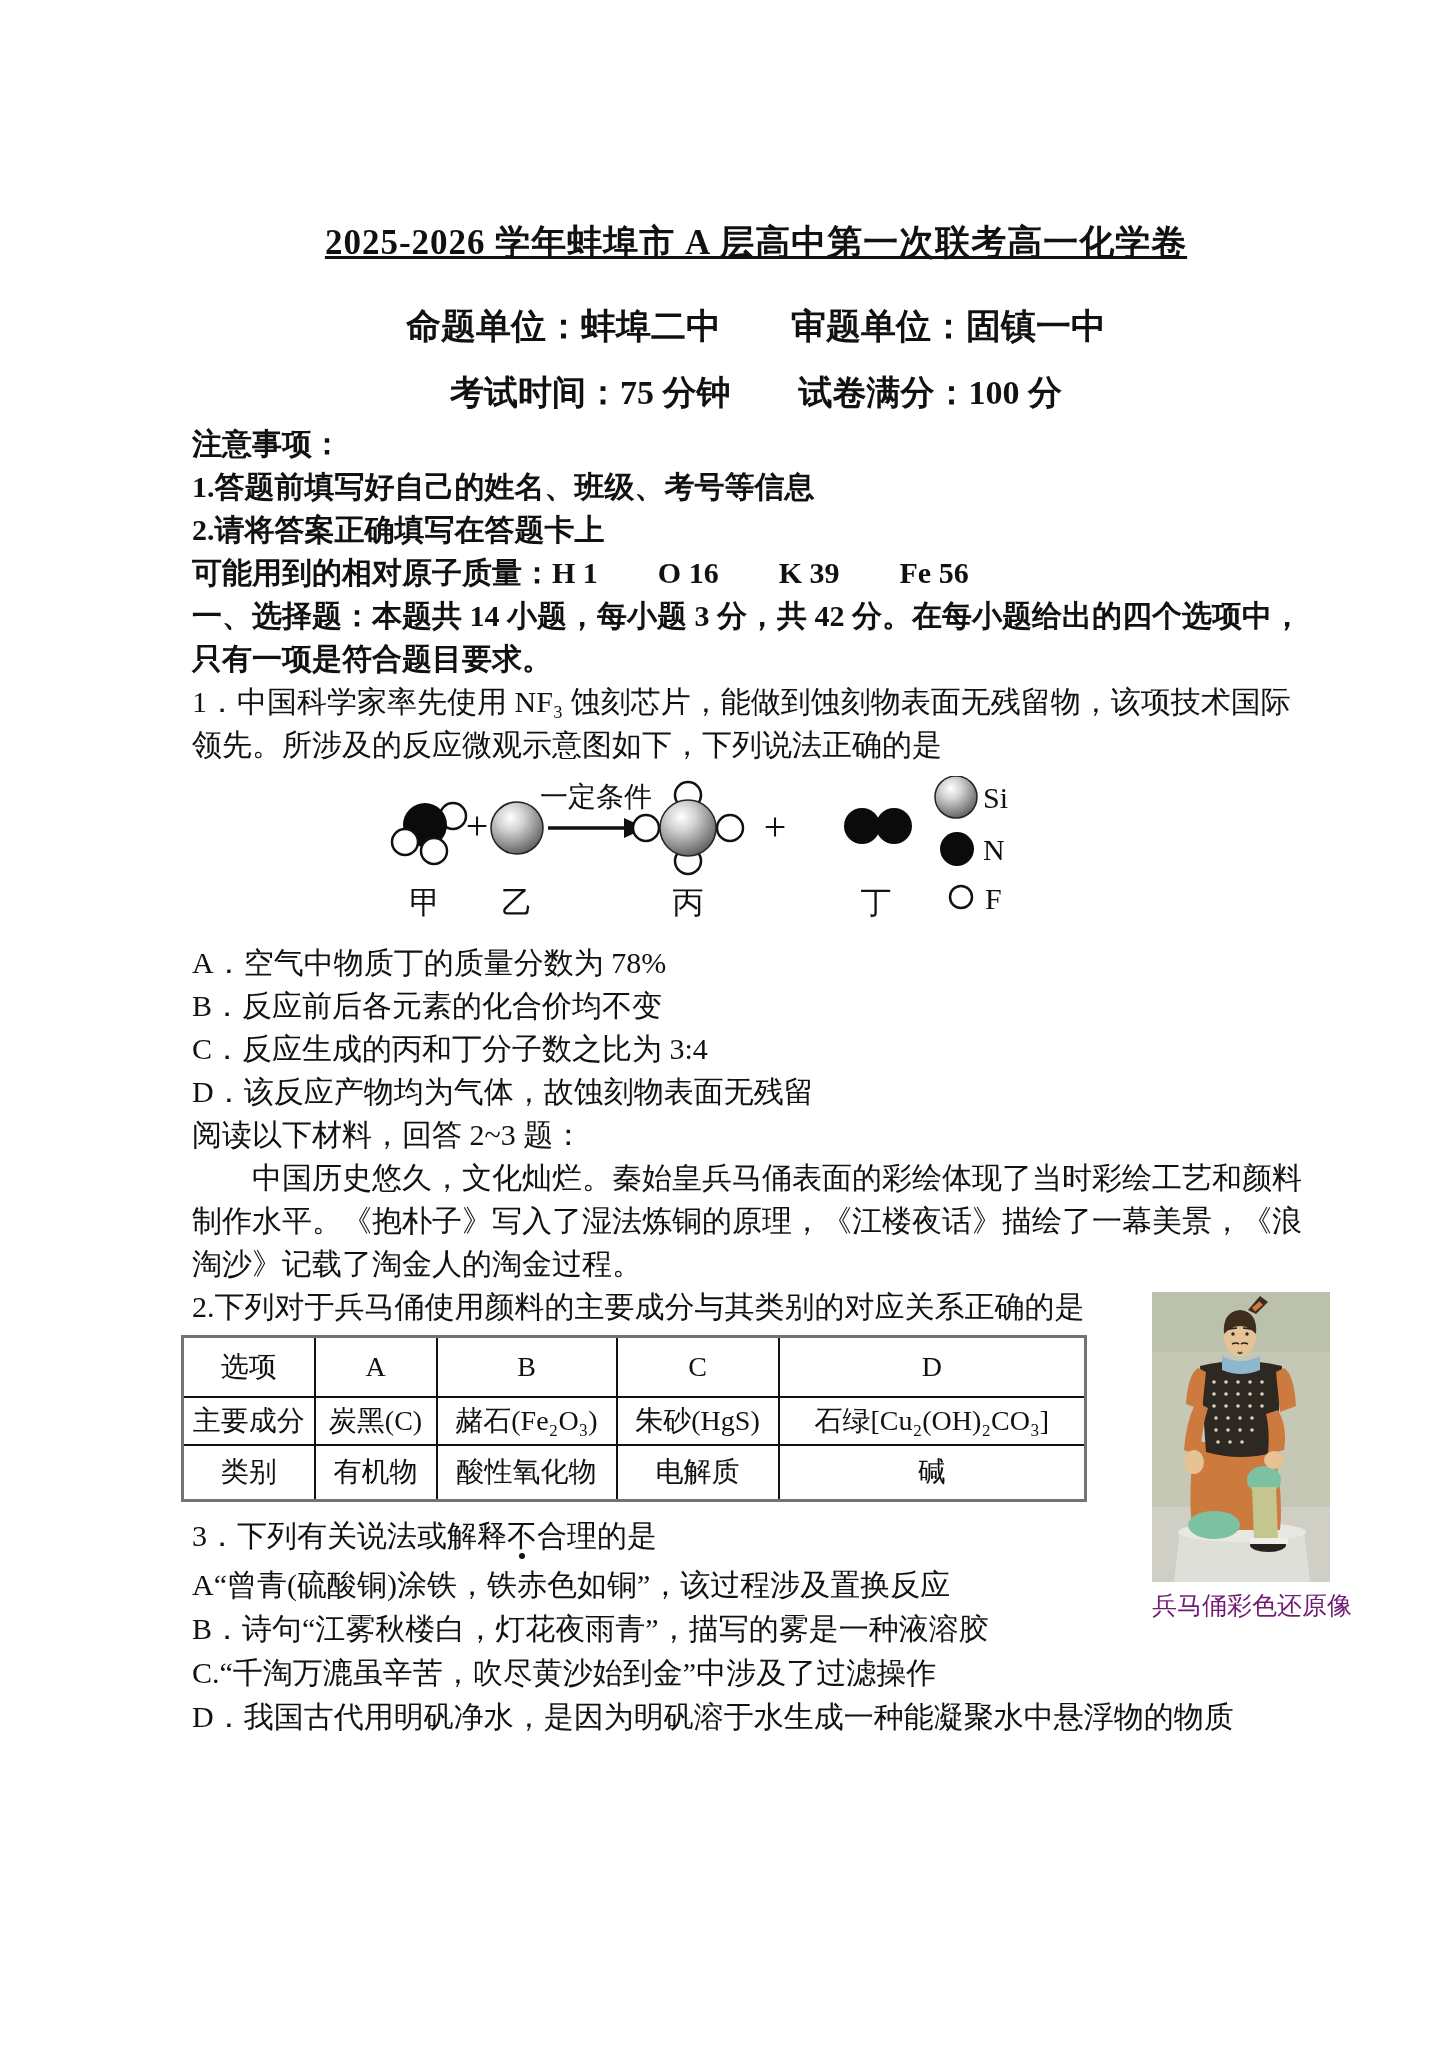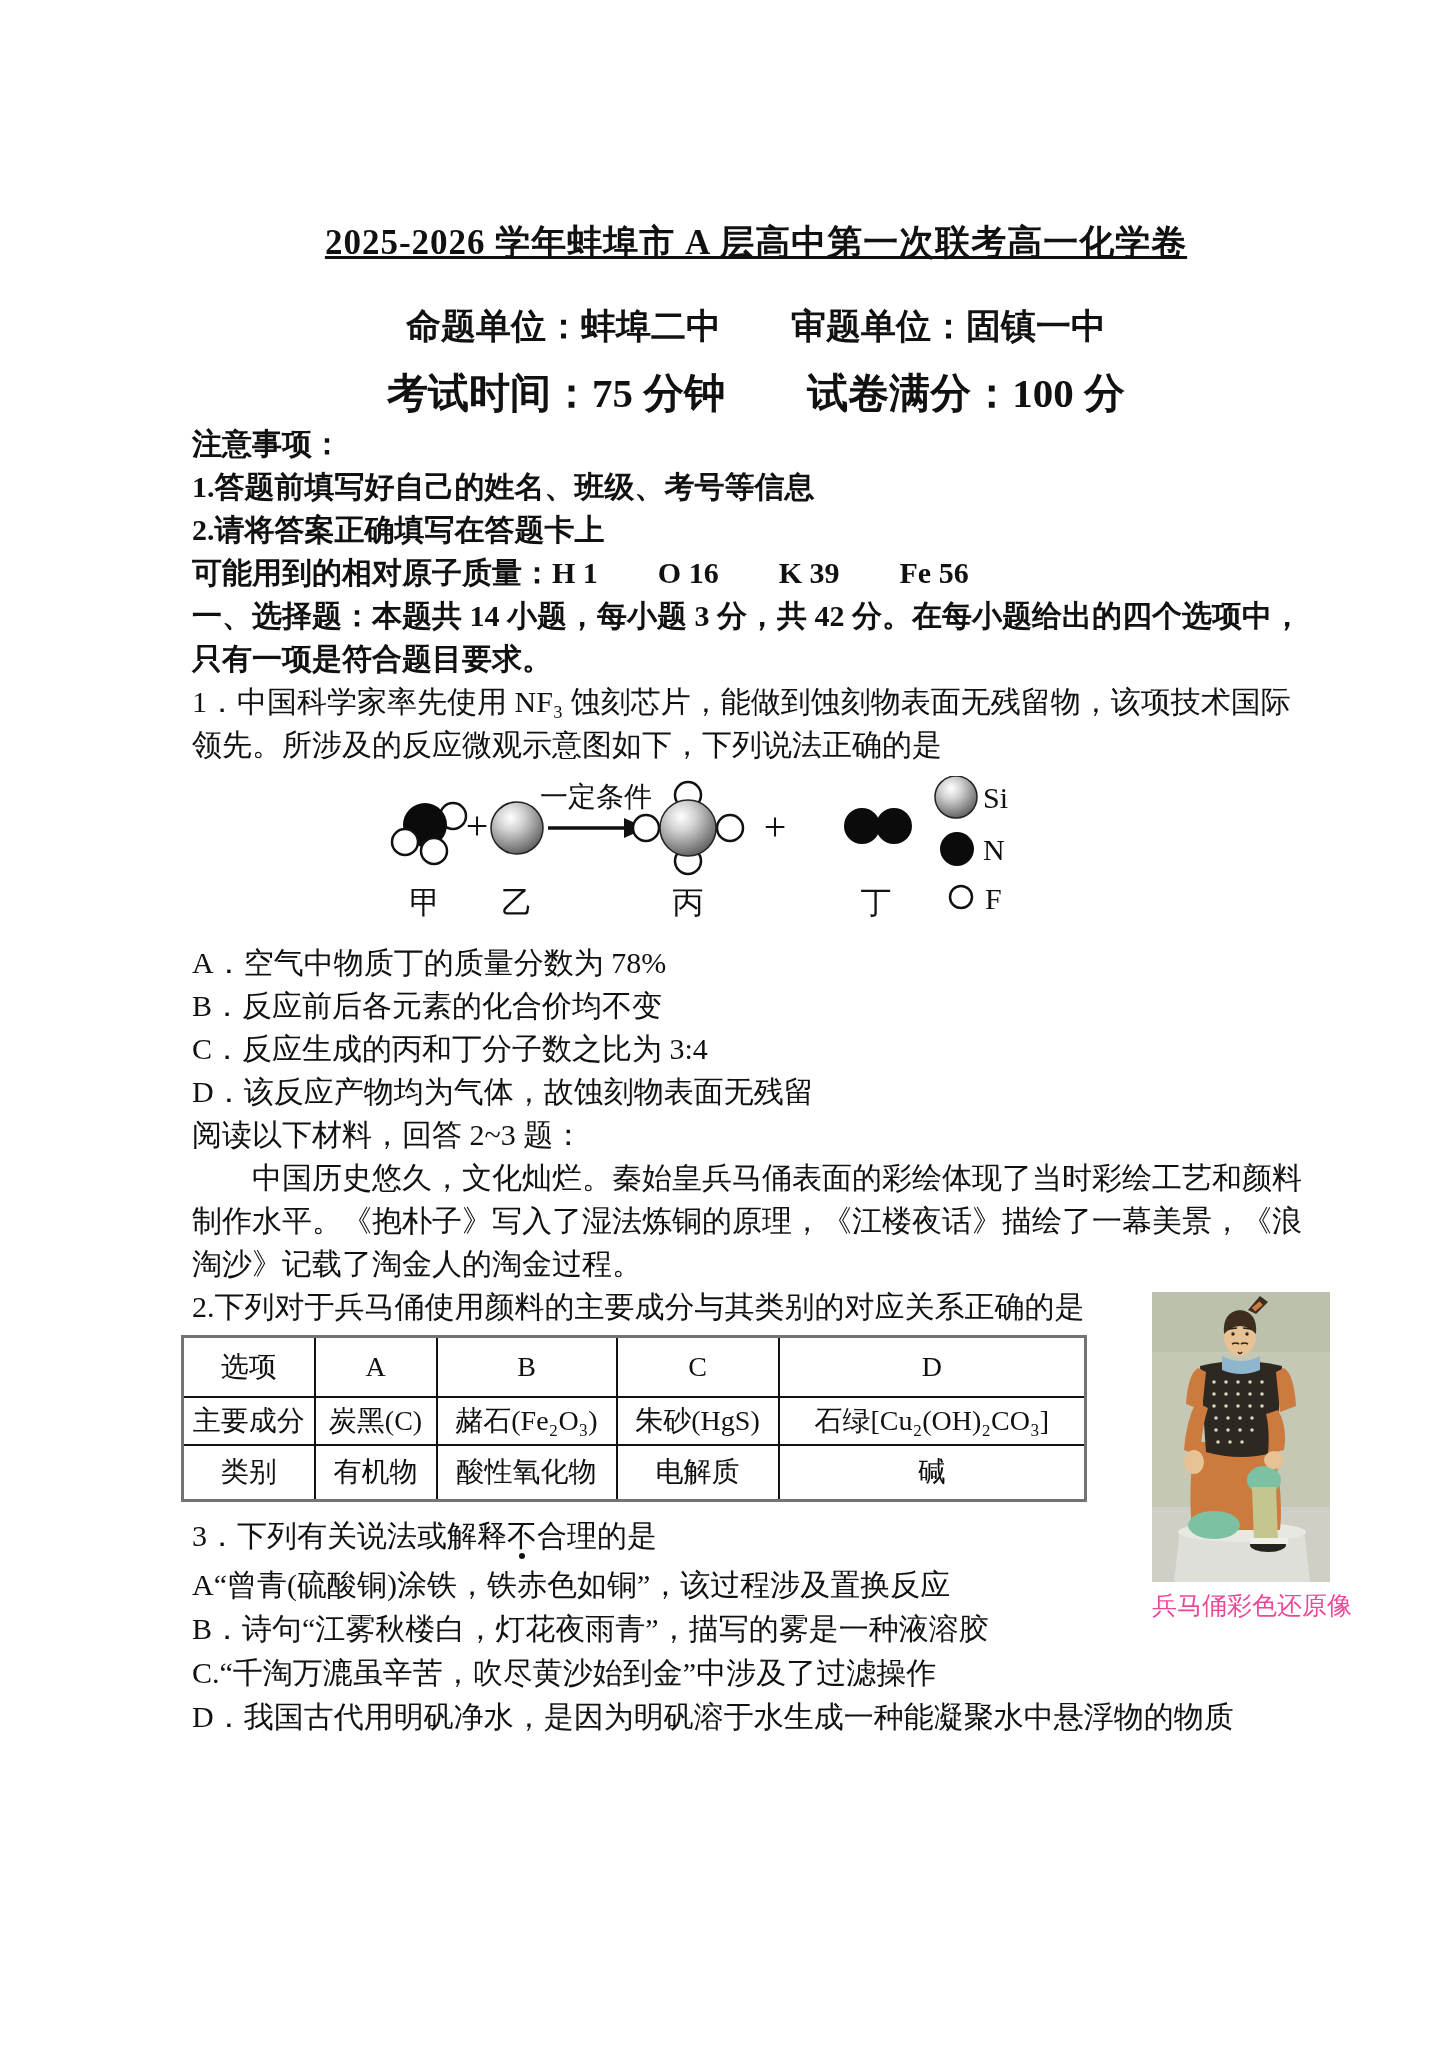--- a/index.html
+++ b/index.html
@@ -27,21 +27,21 @@
     text-decoration: underline;
   }
   .doc-subtitle {
     font-size: 35px;
     font-weight: bold;
     line-height: 42px;
     text-align: center;
     margin-bottom: 27px;
   }
   .exam-info {
-    font-size: 41px;
+    font-size: 34px;
     font-weight: bold;
     line-height: 36px;
     text-align: center;
     margin-bottom: 11px;
   }
   .line {
     font-size: 30px;
     line-height: 43px;
   }
   .bold { font-weight: bold; }
@@ -90,21 +90,21 @@
     top: 1292px;
     width: 178px;
   }
   .figure svg { display: block; }
   .figure-caption {
     margin-top: 10px;
     text-align: center;
     font-size: 25px;
     line-height: 28px;
     white-space: nowrap;
-    color: #ec4899;
+    color: #701a75;
   }
   .diagram-svg text {
     font-family: "Liberation Serif", "DejaVu Serif", serif;
     fill: #111;
   }
 </style>
 </head>
 <body>
 
 <div class="page">

